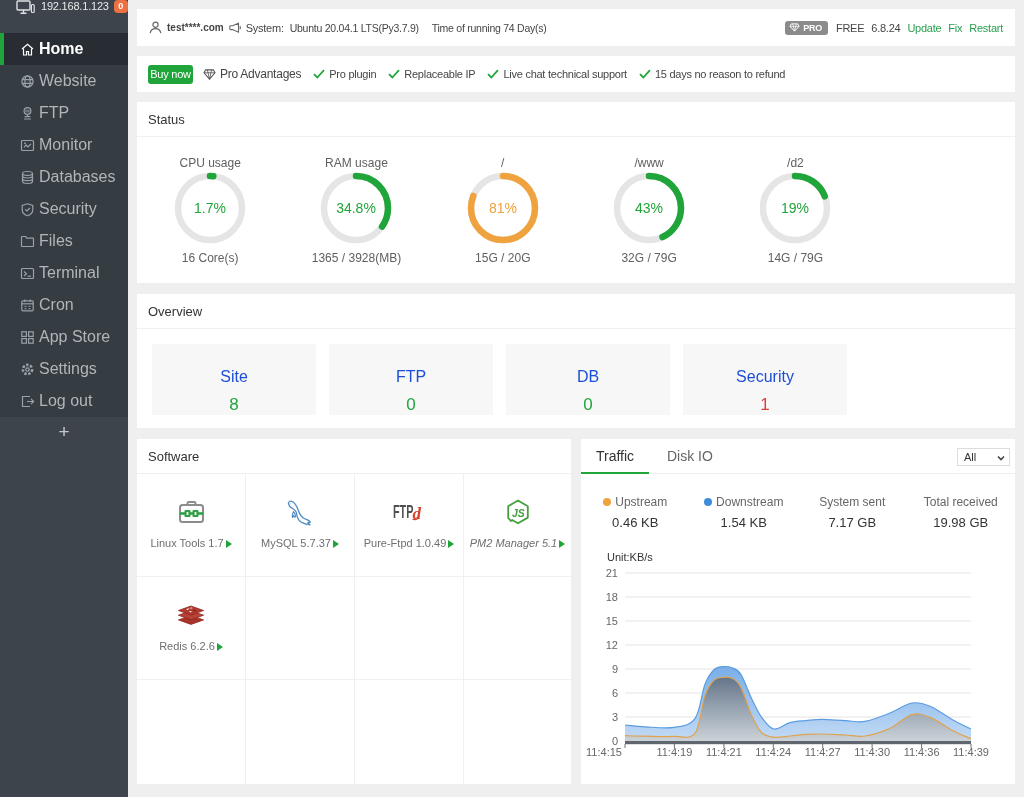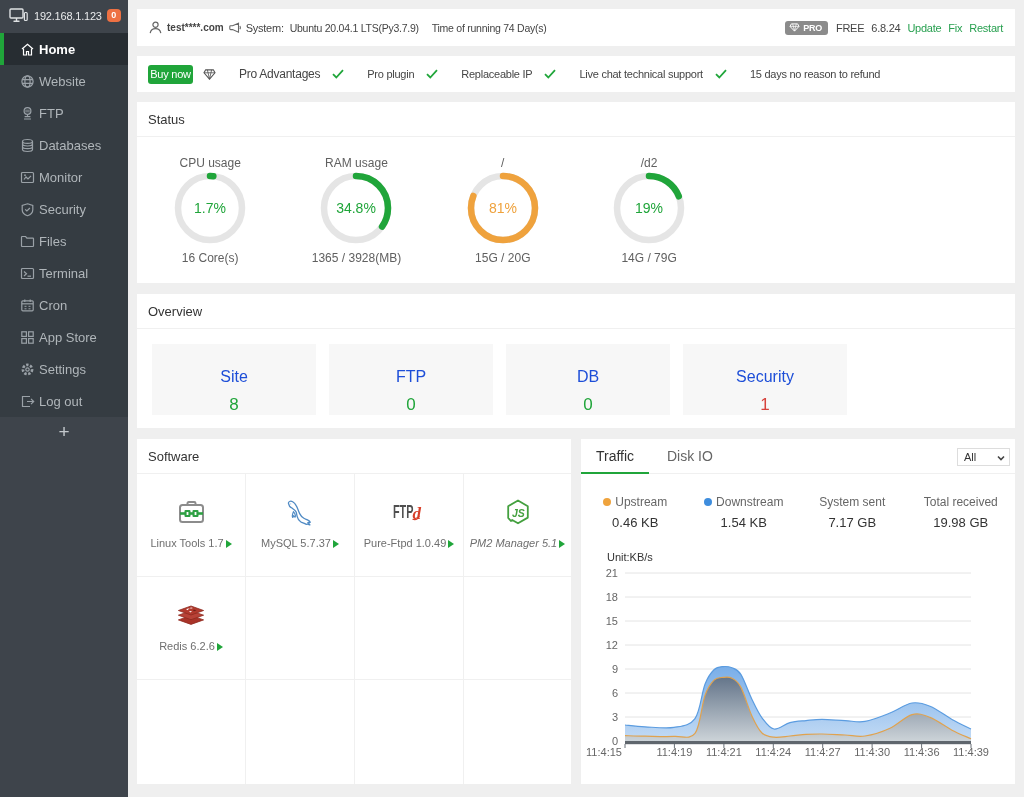--- a/index.html
+++ b/index.html
@@ -1,27 +1,27 @@
 <!DOCTYPE html>
 <html><head>
 <meta charset="utf-8">
 <style>
 * { margin:0; padding:0; box-sizing:border-box; }
 html,body { width:1024px; height:797px; overflow:hidden; background:#efefef;
   font-family:"Liberation Sans", sans-serif; }
 
 .aside { position:fixed; left:0; top:0; width:128px; height:797px; background:#3e444b; }
-.logo { height:31px; display:flex; align-items:center; padding-left:9px; }
+.logo { height:31px; display:flex; align-items:flex-start; padding-left:9px;margin-left:7px; }
 .logo svg { flex:none; }
 .logo .ip { color:#e8eaeb; font-size:11px; margin-left:6px; letter-spacing:-0.2px; }
 .logo .badge { margin-left:5px; background:#ee7143; color:#fff; font-size:9px; font-weight:bold;
   border-radius:4px; width:14px; height:13px; line-height:13px; text-align:center; }
 .menu { list-style:none; position:absolute; top:33px; left:0; width:128px; background:#353c42; }
 .menu li { height:32px; display:flex; align-items:center; padding-left:16px;
-  color:#b0b6ba; font-size:13px; border-left:4px solid transparent; }
+  color:#b0b6ba; font-size:16px; border-left:4px solid transparent; }
 .menu li svg { margin-right:4px; flex:none; }
 .menu li.active { background:#272d32; border-left-color:#20a53a; color:#fff; font-weight:bold; }
 .plus { position:absolute; top:419px; left:0; width:128px; height:26px; text-align:center;
   color:#c3c8cc; font-size:19px; line-height:26px; font-weight:normal; }
 
 .main { margin-left:128px; padding:9px 9px 0 9px; }
 .panel { background:#fff; }
 .topbar { height:37px; background:#fff; display:flex; align-items:center; padding:0 12px;
   font-size:11px; color:#454545; letter-spacing:-0.25px; }
 .topbar .it { display:flex; align-items:center; }
@@ -30,21 +30,21 @@
 .grow { flex:1; }
 .glink { color:#28a050; margin-left:7px; }
 .probadge { background:#8b8b8b; color:#fff; border-radius:3px; height:14px; padding:0 6px 0 4px;
   display:flex; align-items:center; font-size:9px; font-weight:bold; margin-right:8px; }
 .probadge svg { margin-right:3px; }
 .promo { height:36px; margin-top:10px; background:#fff; display:flex; align-items:center;
   padding:0 11px; font-size:11px; color:#454545; letter-spacing:-0.25px; }
 .buynow { background:#20a53a; color:#fff; border-radius:3px; width:45px;
   line-height:19px; text-align:center; font-size:11px; height:19px; }
 .check { display:inline-flex; margin-right:4px; }
-.pitem { display:flex; align-items:center;gap:19px; }
+.pitem { display:flex; align-items:center; }
 
 .panel-h { height:35px; line-height:35px; padding:0 11px; font-size:13px; color:#333;
   border-bottom:1px solid #f0f0f0; }
 .status { margin-top:10px; height:181px; }
 .gauges { display:flex; }
 .gauge { width:16.666%; text-align:center; }
 .gtitle { margin-top:18px; font-size:12px; color:#606060; height:15px; display:flex;
   align-items:center; justify-content:center; }
 .gauge svg.ring { margin-top:1px; }
 .gsub { font-size:12px; color:#606060; margin-top:2px; }
@@ -115,33 +115,33 @@
 <li>
         <svg width="15" height="15" viewBox="0 0 15 15">
           <circle cx="7.5" cy="5" r="3.4" fill="none" stroke="#9aa1a7" stroke-width="1.2"></circle>
           <path d="M7.5 8.4v2.2M4 13h7M4.6 10.6h5.8" fill="none" stroke="#9aa1a7" stroke-width="1.2"></path>
           <path d="M5.2 4.2h4.6M5.2 5.8h4.6" stroke="#9aa1a7" stroke-width=".8" fill="none"></path>
         </svg>
         <span>FTP</span>
       </li>
 <li>
         <svg width="15" height="15" viewBox="0 0 15 15">
+          <rect x="1.5" y="2.5" width="12" height="10" rx="1" fill="none" stroke="#9aa1a7" stroke-width="1.2"></rect>
+          <path d="M4 9.5 6 7l2 2 3-3.2" fill="none" stroke="#9aa1a7" stroke-width="1.2"></path>
+          <circle cx="5" cy="5.2" r=".9" fill="#9aa1a7"></circle>
+        </svg>
+        <span>Monitor</span>
+      </li>
+<li>
+        <svg width="15" height="15" viewBox="0 0 15 15">
           <ellipse cx="7.5" cy="3.4" rx="5" ry="1.9" fill="none" stroke="#9aa1a7" stroke-width="1.2"></ellipse>
           <path d="M2.5 3.4v8.2c0 1.05 2.24 1.9 5 1.9s5-.85 5-1.9V3.4" fill="none" stroke="#9aa1a7" stroke-width="1.2"></path>
           <path d="M2.5 6.1c0 1.05 2.24 1.9 5 1.9s5-.85 5-1.9M2.5 8.8c0 1.05 2.24 1.9 5 1.9s5-.85 5-1.9" fill="none" stroke="#9aa1a7" stroke-width="1.2"></path>
         </svg>
         <span>Databases</span>
-      </li>
-<li>
-        <svg width="15" height="15" viewBox="0 0 15 15">
-          <rect x="1.5" y="2.5" width="12" height="10" rx="1" fill="none" stroke="#9aa1a7" stroke-width="1.2"></rect>
-          <path d="M4 9.5 6 7l2 2 3-3.2" fill="none" stroke="#9aa1a7" stroke-width="1.2"></path>
-          <circle cx="5" cy="5.2" r=".9" fill="#9aa1a7"></circle>
-        </svg>
-        <span>Monitor</span>
       </li>
 <li>
         <svg width="15" height="15" viewBox="0 0 15 15">
           <path d="M7.5 1.8 12.8 3.5v4.2c0 3-2.2 5-5.3 6-3.1-1-5.3-3-5.3-6V3.5z" fill="none" stroke="#9aa1a7" stroke-width="1.2"></path>
           <path d="M5.2 7.3l1.7 1.7 3-3" fill="none" stroke="#9aa1a7" stroke-width="1.2"></path>
         </svg>
         <span>Security</span>
       </li>
 <li>
         <svg width="15" height="15" viewBox="0 0 15 15">
@@ -259,20 +259,25 @@
         <div class="gauge"><div class="gtitle">RAM usage</div><svg class="ring" width="74" height="74" viewBox="0 0 74 74">
             <circle cx="37" cy="37" r="32" fill="none" stroke="#e5e5e5" stroke-width="6.5"></circle>
             <circle cx="37" cy="37" r="32" fill="none" stroke="#20a53a" stroke-width="6.5" stroke-linecap="round" stroke-dasharray="69.97 201.06" transform="rotate(-90 37 37)"></circle>
             <text x="37" y="42" text-anchor="middle" font-size="14" fill="#20a53a" font-family="Liberation Sans">34.8%</text>
           </svg><div class="gsub">1365 / 3928(MB)</div></div>
         <div class="gauge"><div class="gtitle">/</div><svg class="ring" width="74" height="74" viewBox="0 0 74 74">
             <circle cx="37" cy="37" r="32" fill="none" stroke="#e5e5e5" stroke-width="6.5"></circle>
             <circle cx="37" cy="37" r="32" fill="none" stroke="#efa23d" stroke-width="6.5" stroke-linecap="round" stroke-dasharray="162.86 201.06" transform="rotate(-90 37 37)"></circle>
             <text x="37" y="42" text-anchor="middle" font-size="14" fill="#efa23d" font-family="Liberation Sans">81%</text>
           </svg><div class="gsub">15G / 20G</div></div>
+        <div class="gauge"><div class="gtitle">/www</div><svg class="ring" width="74" height="74" viewBox="0 0 74 74">
+            <circle cx="37" cy="37" r="32" fill="none" stroke="#e5e5e5" stroke-width="6.5"></circle>
+            <circle cx="37" cy="37" r="32" fill="none" stroke="#20a53a" stroke-width="6.5" stroke-linecap="round" stroke-dasharray="86.46 201.06" transform="rotate(-90 37 37)"></circle>
+            <text x="37" y="42" text-anchor="middle" font-size="14" fill="#20a53a" font-family="Liberation Sans">43%</text>
+          </svg><div class="gsub">32G / 79G</div></div>
         <div class="gauge"><div class="gtitle">/d2</div><svg class="ring" width="74" height="74" viewBox="0 0 74 74">
             <circle cx="37" cy="37" r="32" fill="none" stroke="#e5e5e5" stroke-width="6.5"></circle>
             <circle cx="37" cy="37" r="32" fill="none" stroke="#20a53a" stroke-width="6.5" stroke-linecap="round" stroke-dasharray="38.20 201.06" transform="rotate(-90 37 37)"></circle>
             <text x="37" y="42" text-anchor="middle" font-size="14" fill="#20a53a" font-family="Liberation Sans">19%</text>
           </svg><div class="gsub">14G / 79G</div></div>
       </div>
   </div>
   <div class="panel overview">
     <div class="panel-h">Overview</div>
     <div class="obody">

